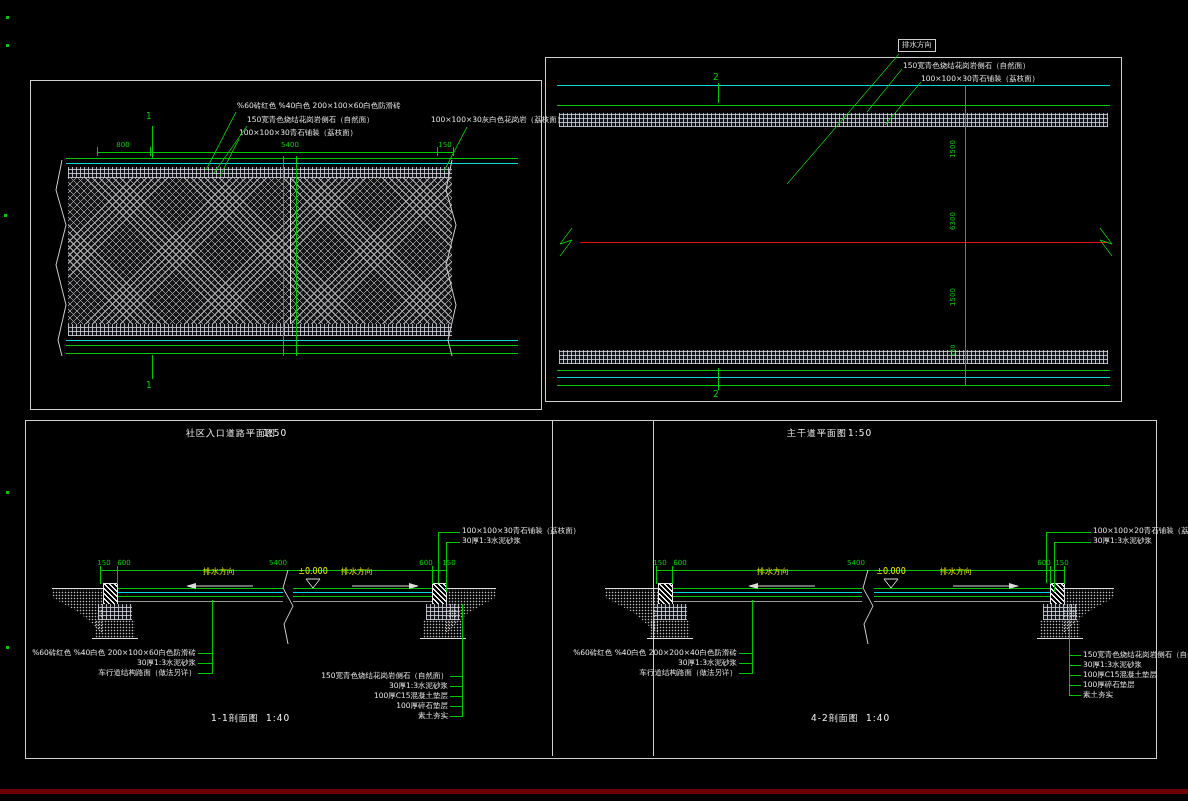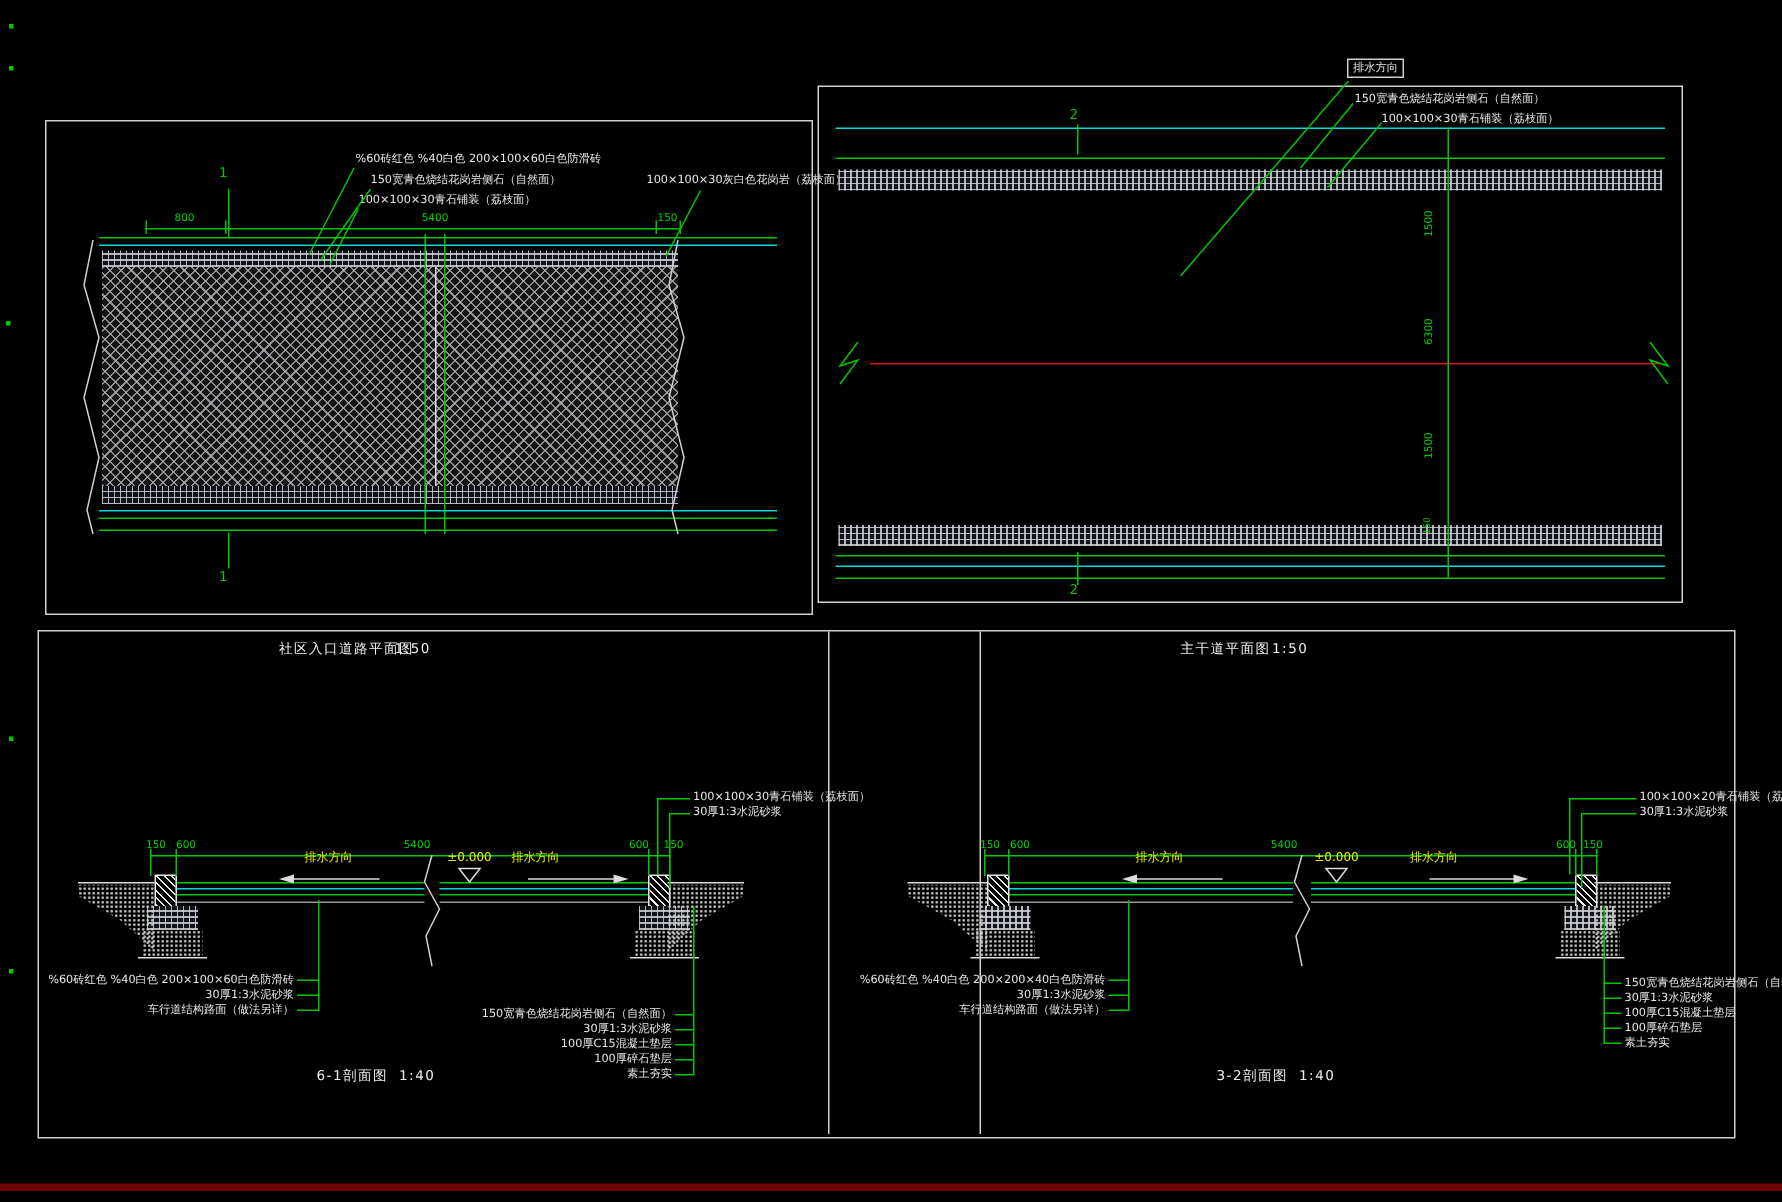--- a/index.html
+++ b/index.html
@@ -165,21 +165,21 @@
   <div class="hl c-green" style="left:450px;top:716px;width:12px"></div>
   <div class="vl c-green" style="left:462px;top:604px;height:113px"></div>
 
   <div class="t t-w" style="left:462px;top:527px">100×100×30青石铺装（荔枝面）</div>
   <div class="t t-w" style="left:462px;top:537px">30厚1:3水泥砂浆</div>
   <div class="vl c-green" style="left:438px;top:532px;height:51px"></div>
   <div class="hl c-green" style="left:438px;top:532px;width:22px"></div>
   <div class="vl c-green" style="left:446px;top:542px;height:50px"></div>
   <div class="hl c-green" style="left:446px;top:542px;width:14px"></div>
 
-  <div class="t t-title" style="left:211px;top:713px">6-1剖面图</div>
+  <div class="t t-title" style="left:211px;top:713px">1-1剖面图</div>
   <div class="t t-title" style="left:266px;top:713px">1:40</div>
 
   <div class="t t-title" style="left:787px;top:428px">主干道平面图</div>
   <div class="t t-title" style="left:848px;top:428px">1:50</div>
 
   <div class="hl c-green" style="left:672px;top:588px;width:190px"></div>
   <div class="hl c-green" style="left:874px;top:588px;width:176px"></div>
   <div class="hl c-cyan" style="left:672px;top:592px;width:190px"></div>
   <div class="hl c-cyan" style="left:874px;top:592px;width:176px"></div>
   <div class="hl c-green" style="left:672px;top:596px;width:190px"></div>
@@ -236,21 +236,21 @@
   <div class="hl c-green" style="left:1069px;top:695px;width:12px"></div>
   <div class="vl c-green" style="left:1069px;top:604px;height:92px"></div>
 
   <div class="t t-w" style="left:1093px;top:527px">100×100×20青石铺装（荔枝面）</div>
   <div class="t t-w" style="left:1093px;top:537px">30厚1:3水泥砂浆</div>
   <div class="vl c-green" style="left:1046px;top:532px;height:51px"></div>
   <div class="hl c-green" style="left:1046px;top:532px;width:45px"></div>
   <div class="vl c-green" style="left:1054px;top:542px;height:50px"></div>
   <div class="hl c-green" style="left:1054px;top:542px;width:37px"></div>
 
-  <div class="t t-title" style="left:811px;top:713px">3-2剖面图</div>
+  <div class="t t-title" style="left:811px;top:713px">4-2剖面图</div>
   <div class="t t-title" style="left:866px;top:713px">1:40</div>
 
   <svg class="overlay" width="1188" height="801">
 
     <path d="M236,112 L206,170" stroke="#00c800" stroke-width="1" fill="none"></path>
     <path d="M247,126 L214,173" stroke="#00c800" stroke-width="1" fill="none"></path>
     <path d="M239,139 L220,176" stroke="#00c800" stroke-width="1" fill="none"></path>
     <path d="M467,127 L444,171" stroke="#00c800" stroke-width="1" fill="none"></path>
 
     <path d="M62,160 L56,190 L66,225 L56,265 L66,305 L58,340 L62,356" stroke="#cfcfcf" stroke-width="1" fill="none"></path>

